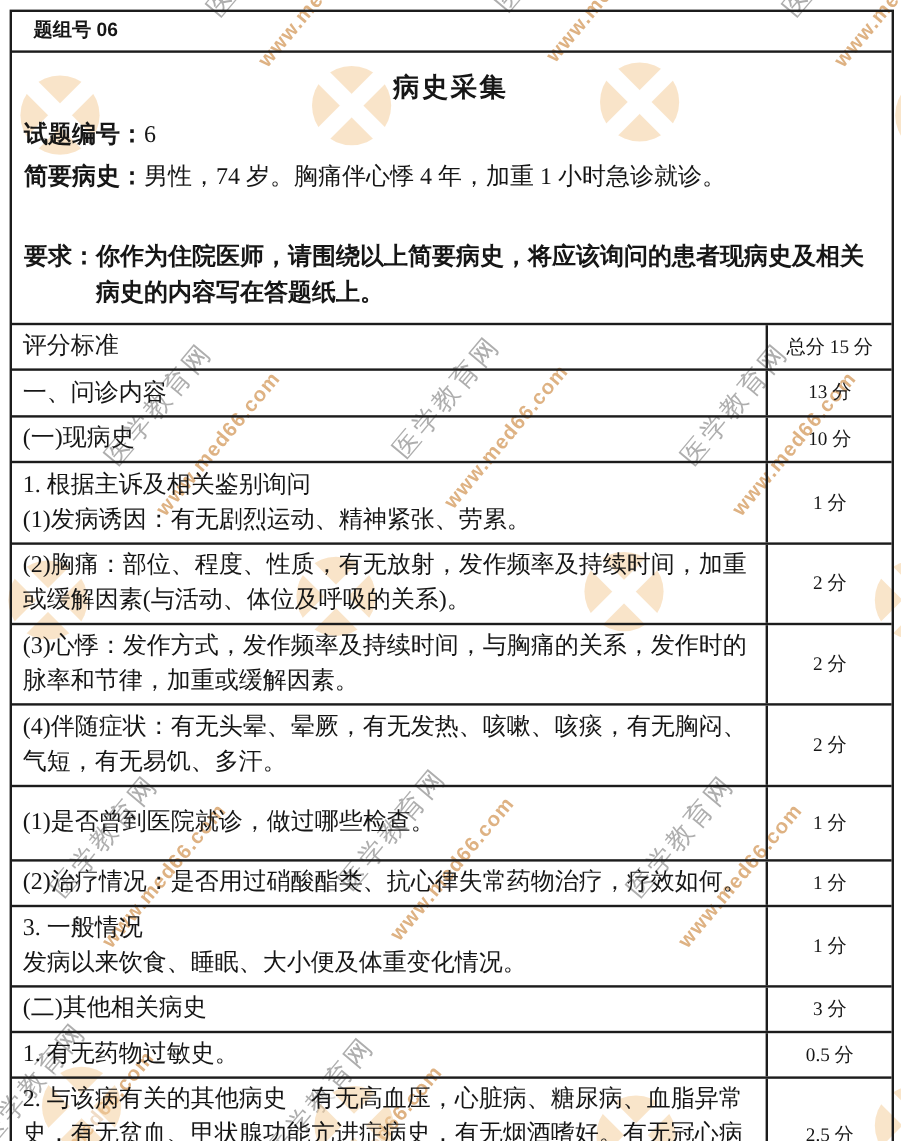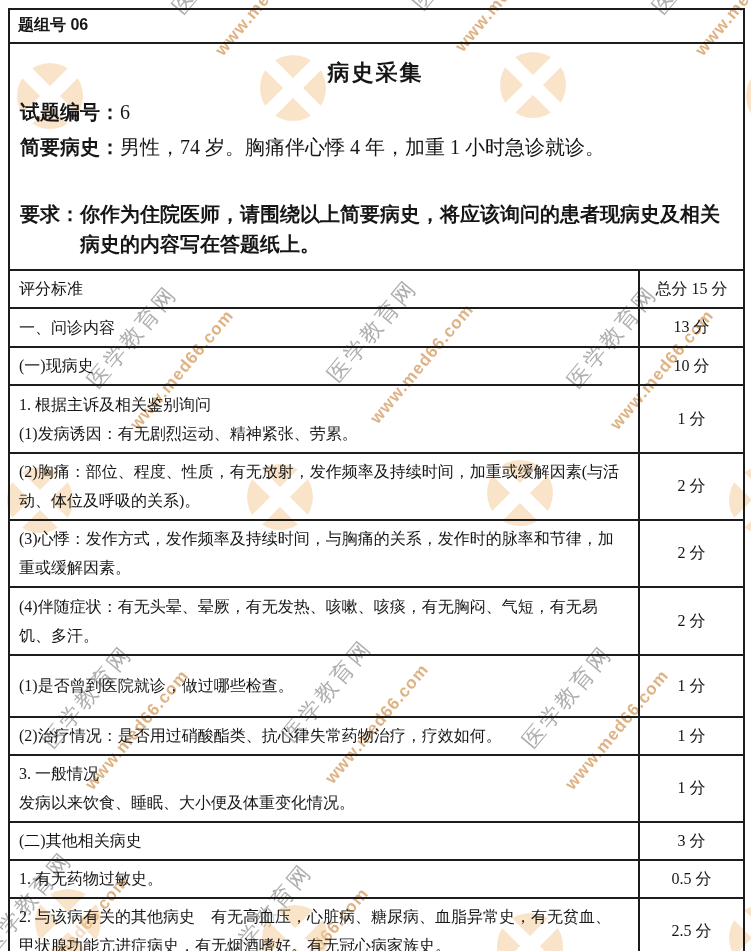--- a/index.html
+++ b/index.html
@@ -25,21 +25,21 @@
   .wm-logo { position:absolute; width:68px; height:68px; opacity:.55; }
 
   
   .doc {
     position:relative; z-index:1;
     margin:8px 6px 0 8px; width:737px;
     border:2px solid #1c1c1c;
     background:transparent;
   }
   .group-row {
-    padding:5px 8px 6px 8px;
+    padding:5px 8px 6px 18px;
     border-bottom:2px solid #1c1c1c;
     font-family:"Liberation Sans","DejaVu Sans",sans-serif;
     font-weight:bold; font-size:16px;
   }
   .head { padding:6px 12px 10px 10px; }
   .doc-title {
     text-align:center; margin:8px 0 10px 0;
     font-family:"Liberation Sans","DejaVu Sans",sans-serif;
     font-weight:bold; font-size:22px; letter-spacing:2px;
   }
@@ -54,21 +54,21 @@
   .req .val {
     font-family:"Liberation Sans","DejaVu Sans",sans-serif;
     font-weight:bold;
   }
 
   
   .trow { display:flex; border-top:2px solid #1c1c1c; }
   .tc-main {
     width:630px; border-right:2px solid #1c1c1c;
     padding:3px 12px 4px 9px;
-    font-size:16px; line-height:29px;
+    font-size:20px; line-height:29px;
     display:flex; flex-direction:column; justify-content:center;
   }
   .tc-score {
     flex:1; display:flex; align-items:center; justify-content:center;
     font-size:16px; padding:2px;
   }
   .mh30 { min-height:30px; } .mh38 { min-height:37px; } .mh34 { min-height:33px; }
   .mh60 { min-height:60px; } .mh62 { min-height:61px; } .mh65 { min-height:64px; }
   .mh66 { min-height:66px; } .mh35 { min-height:35px; } .mh31 { min-height:31px; }
 </style>

